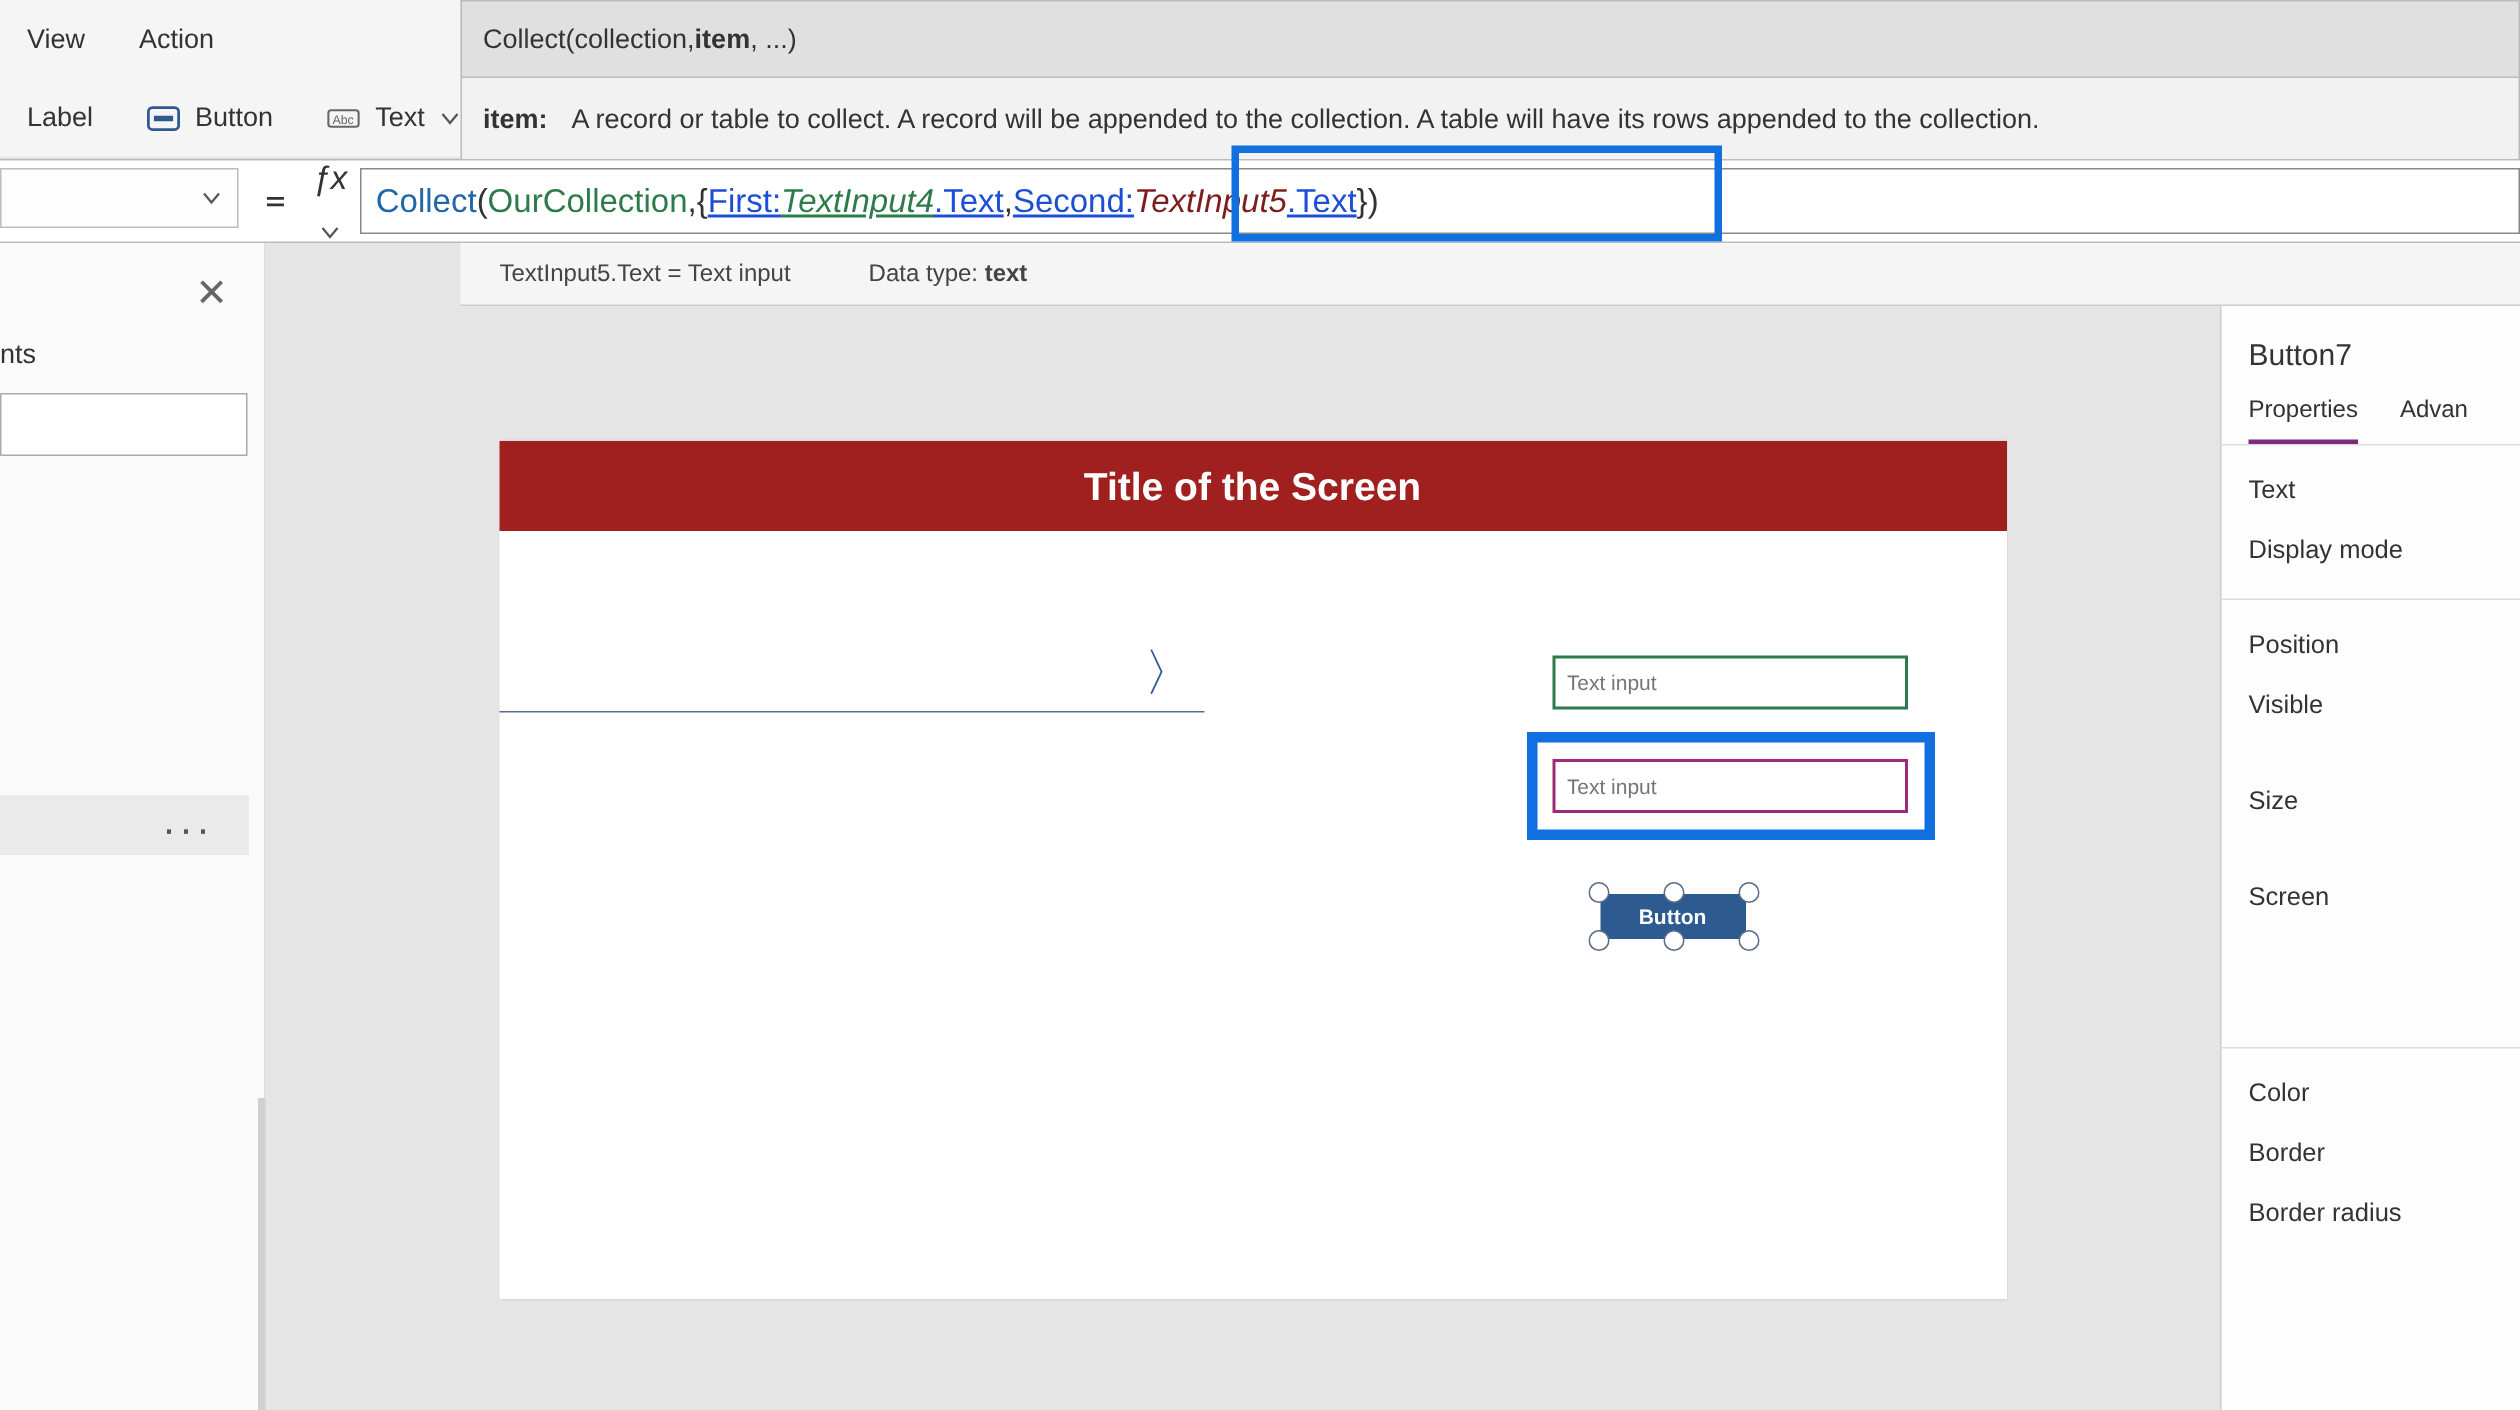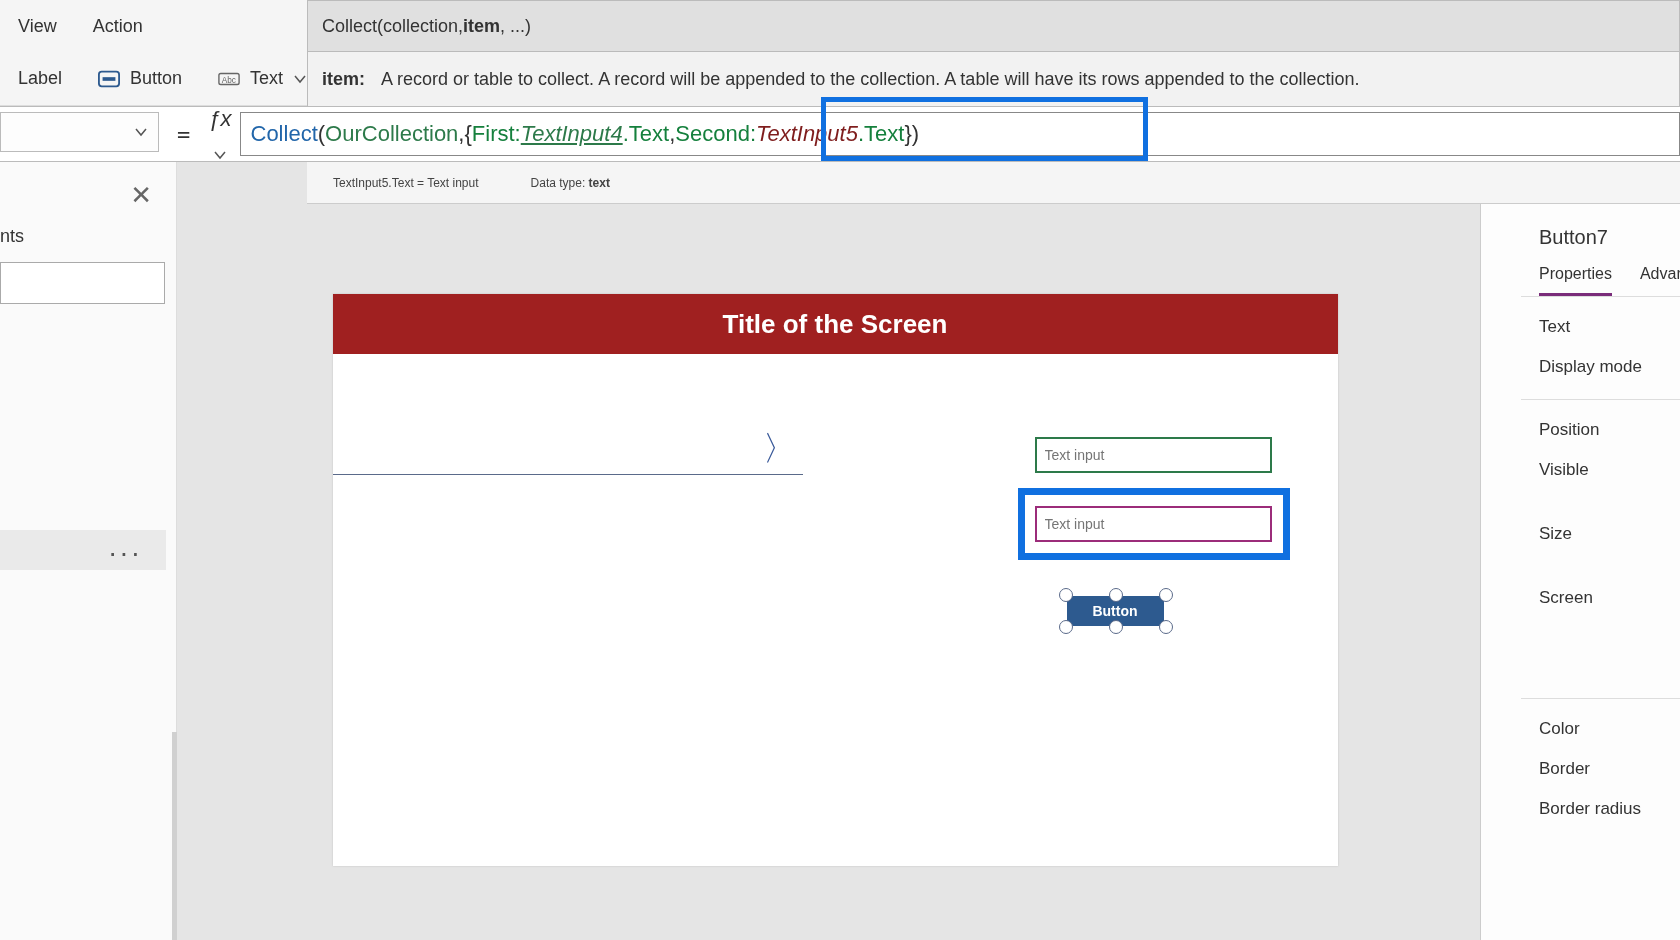--- a/index.html
+++ b/index.html
@@ -21,27 +21,27 @@
 
 .formula-row { position: absolute; top: 106px; left: 0; right: 0; height: 56px; background: #fff; border-top: 1px solid #bbb; border-bottom: 1px solid #bbb; display: flex; align-items: center; }
 .prop-dropdown { width: 159px; height: 40px; margin-left: 0; border: 1px solid #bbb; background: #fdfdfd; display: flex; align-items: center; justify-content: flex-end; padding-right: 10px; position: relative; top: -2px; }
 .chev { width: 14px; height: 14px; }
 .eq-sign { padding: 0 18px; font-size: 22px; font-family: Consolas, monospace; color: #333; }
 .fx-label { font-style: italic; font-family: 'Times New Roman', serif; font-size: 22px; color: #333; padding-right: 8px; display: flex; align-items: center; gap: 16px; flex-direction: column; }
 .formula-input { flex: 1; height: 44px; border: 1px solid #888; background: #fff; display: flex; align-items: center; padding-left: 10px; font-family: Consolas, monospace; font-size: 22px; position: relative; }
 .tok-fn { color: #2266aa; }
 .tok-col { color: #2d7a4a; text-align: right; }
 .tok-punc { color: #333; }
-.tok-ident { color: #15803d; }
+.tok-ident { color: #1d4ed8; text-decoration: underline; }
 .tok-ref1 { color: #2d7a4a; font-style: italic; text-decoration: underline; text-decoration-color: #2d7a4a; }
 .tok-ref2 { color: #7f1d1d; font-style: italic; text-decoration-color: #9c2c7a; }
 .highlight-box { position: absolute; border: 5px solid #1070e0; pointer-events: none; }
 
 
-.formula-info { position: absolute; top: 162px; left: 307px; right: 0; height: 42px; background: #f5f5f5; border-bottom: 1px solid #ccc; display: flex; align-items: center; font-size: 12px; color: #444; }
+.formula-info { position: absolute; top: 162px; left: 307px; right: 0; height: 42px; background: #f5f5f5; border-bottom: 1px solid #ccc; display: flex; align-items: center; font-size: 16px; color: #444; }
 .formula-info .seg { padding: 0 26px; }
 .formula-info .bold { font-weight: 600; }
 
 
 .left-panel { position: absolute; top: 162px; left: 0; width: 177px; bottom: 0; background: #fafafa; border-right: 1px solid #ddd; }
 .close-x { position: absolute; top: 18px; right: 24px; font-size: 26px; color: #666; cursor: pointer; }
 .panel-label { position: absolute; top: 64px; left: 0; font-size: 18px; color: #333; }
 .panel-search { position: absolute; top: 100px; left: 0; width: 165px; height: 42px; border: 1px solid #aaa; background: #fff; }
 .panel-dots { position: absolute; top: 375px; right: 34px; font-size: 28px; color: #555; letter-spacing: 2px; }
 .panel-select-row { position: absolute; top: 368px; left: 0; right: 10px; height: 40px; background: #eaeaea; }
@@ -53,21 +53,21 @@
 .screen-header { height: 60px; background: #a02020; color: #fff; display: flex; align-items: center; justify-content: center; font-size: 26px; font-weight: 700; }
 .breadcrumb-line { position: absolute; top: 180px; left: 0; width: 470px; border-bottom: 1.5px solid #5a6a8a; }
 .bc-arrow { position: absolute; top: 132px; left: 430px; font-size: 34px; color: #3a5a9a; }
 .ti1 { position: absolute; top: 143px; left: 702px; width: 237px; height: 36px; border: 2px solid #2d7a4a; background: #fff; padding: 6px 8px; font-size: 14px; color: #666; }
 .ti2-hl { position: absolute; top: 194px; left: 685px; width: 272px; height: 72px; border: 7px solid #1070e0; }
 .ti2 { position: absolute; top: 212px; left: 702px; width: 237px; height: 36px; border: 2px solid #9c2c7a; background: #fff; padding: 6px 8px; font-size: 14px; color: #666; }
 .btn-selected { position: absolute; top: 302px; left: 734px; width: 97px; height: 30px; background: #2d5a8f; color: #fff; border-radius: 4px; font-size: 14px; font-weight: 600; display: flex; align-items: center; justify-content: center; }
 .sel-handle { position: absolute; width: 14px; height: 14px; background: #fff; border: 1.5px solid #5a6a8a; border-radius: 50%; }
 
 
-.props-panel { position: absolute; top: 204px; right: 0; width: 200px; bottom: 0; background: #fdfdfd; border-left: 1px solid #ccc; padding-left: 40px; }
+.props-panel { position: absolute; top: 204px; right: 0; width: 200px; bottom: 0; background: #fdfdfd; border-left: 1px solid #ccc; }
 .props-title { padding: 22px 18px 16px; font-size: 20px; color: #333; }
 .props-tabs { display: flex; padding: 0 18px; gap: 28px; border-bottom: 1px solid #ddd; }
 .props-tab { font-size: 16px; color: #333; padding-bottom: 10px; cursor: pointer; }
 .props-tab.active { font-weight: 400; border-bottom: 3px solid #7a2c7a; }
 .prop-row { padding: 20px 18px 0; font-size: 17px; color: #333; }
 .prop-divider { height: 1px; background: #ddd; margin: 22px 0 0; }
 </style>
 </head>
 <body>
 

